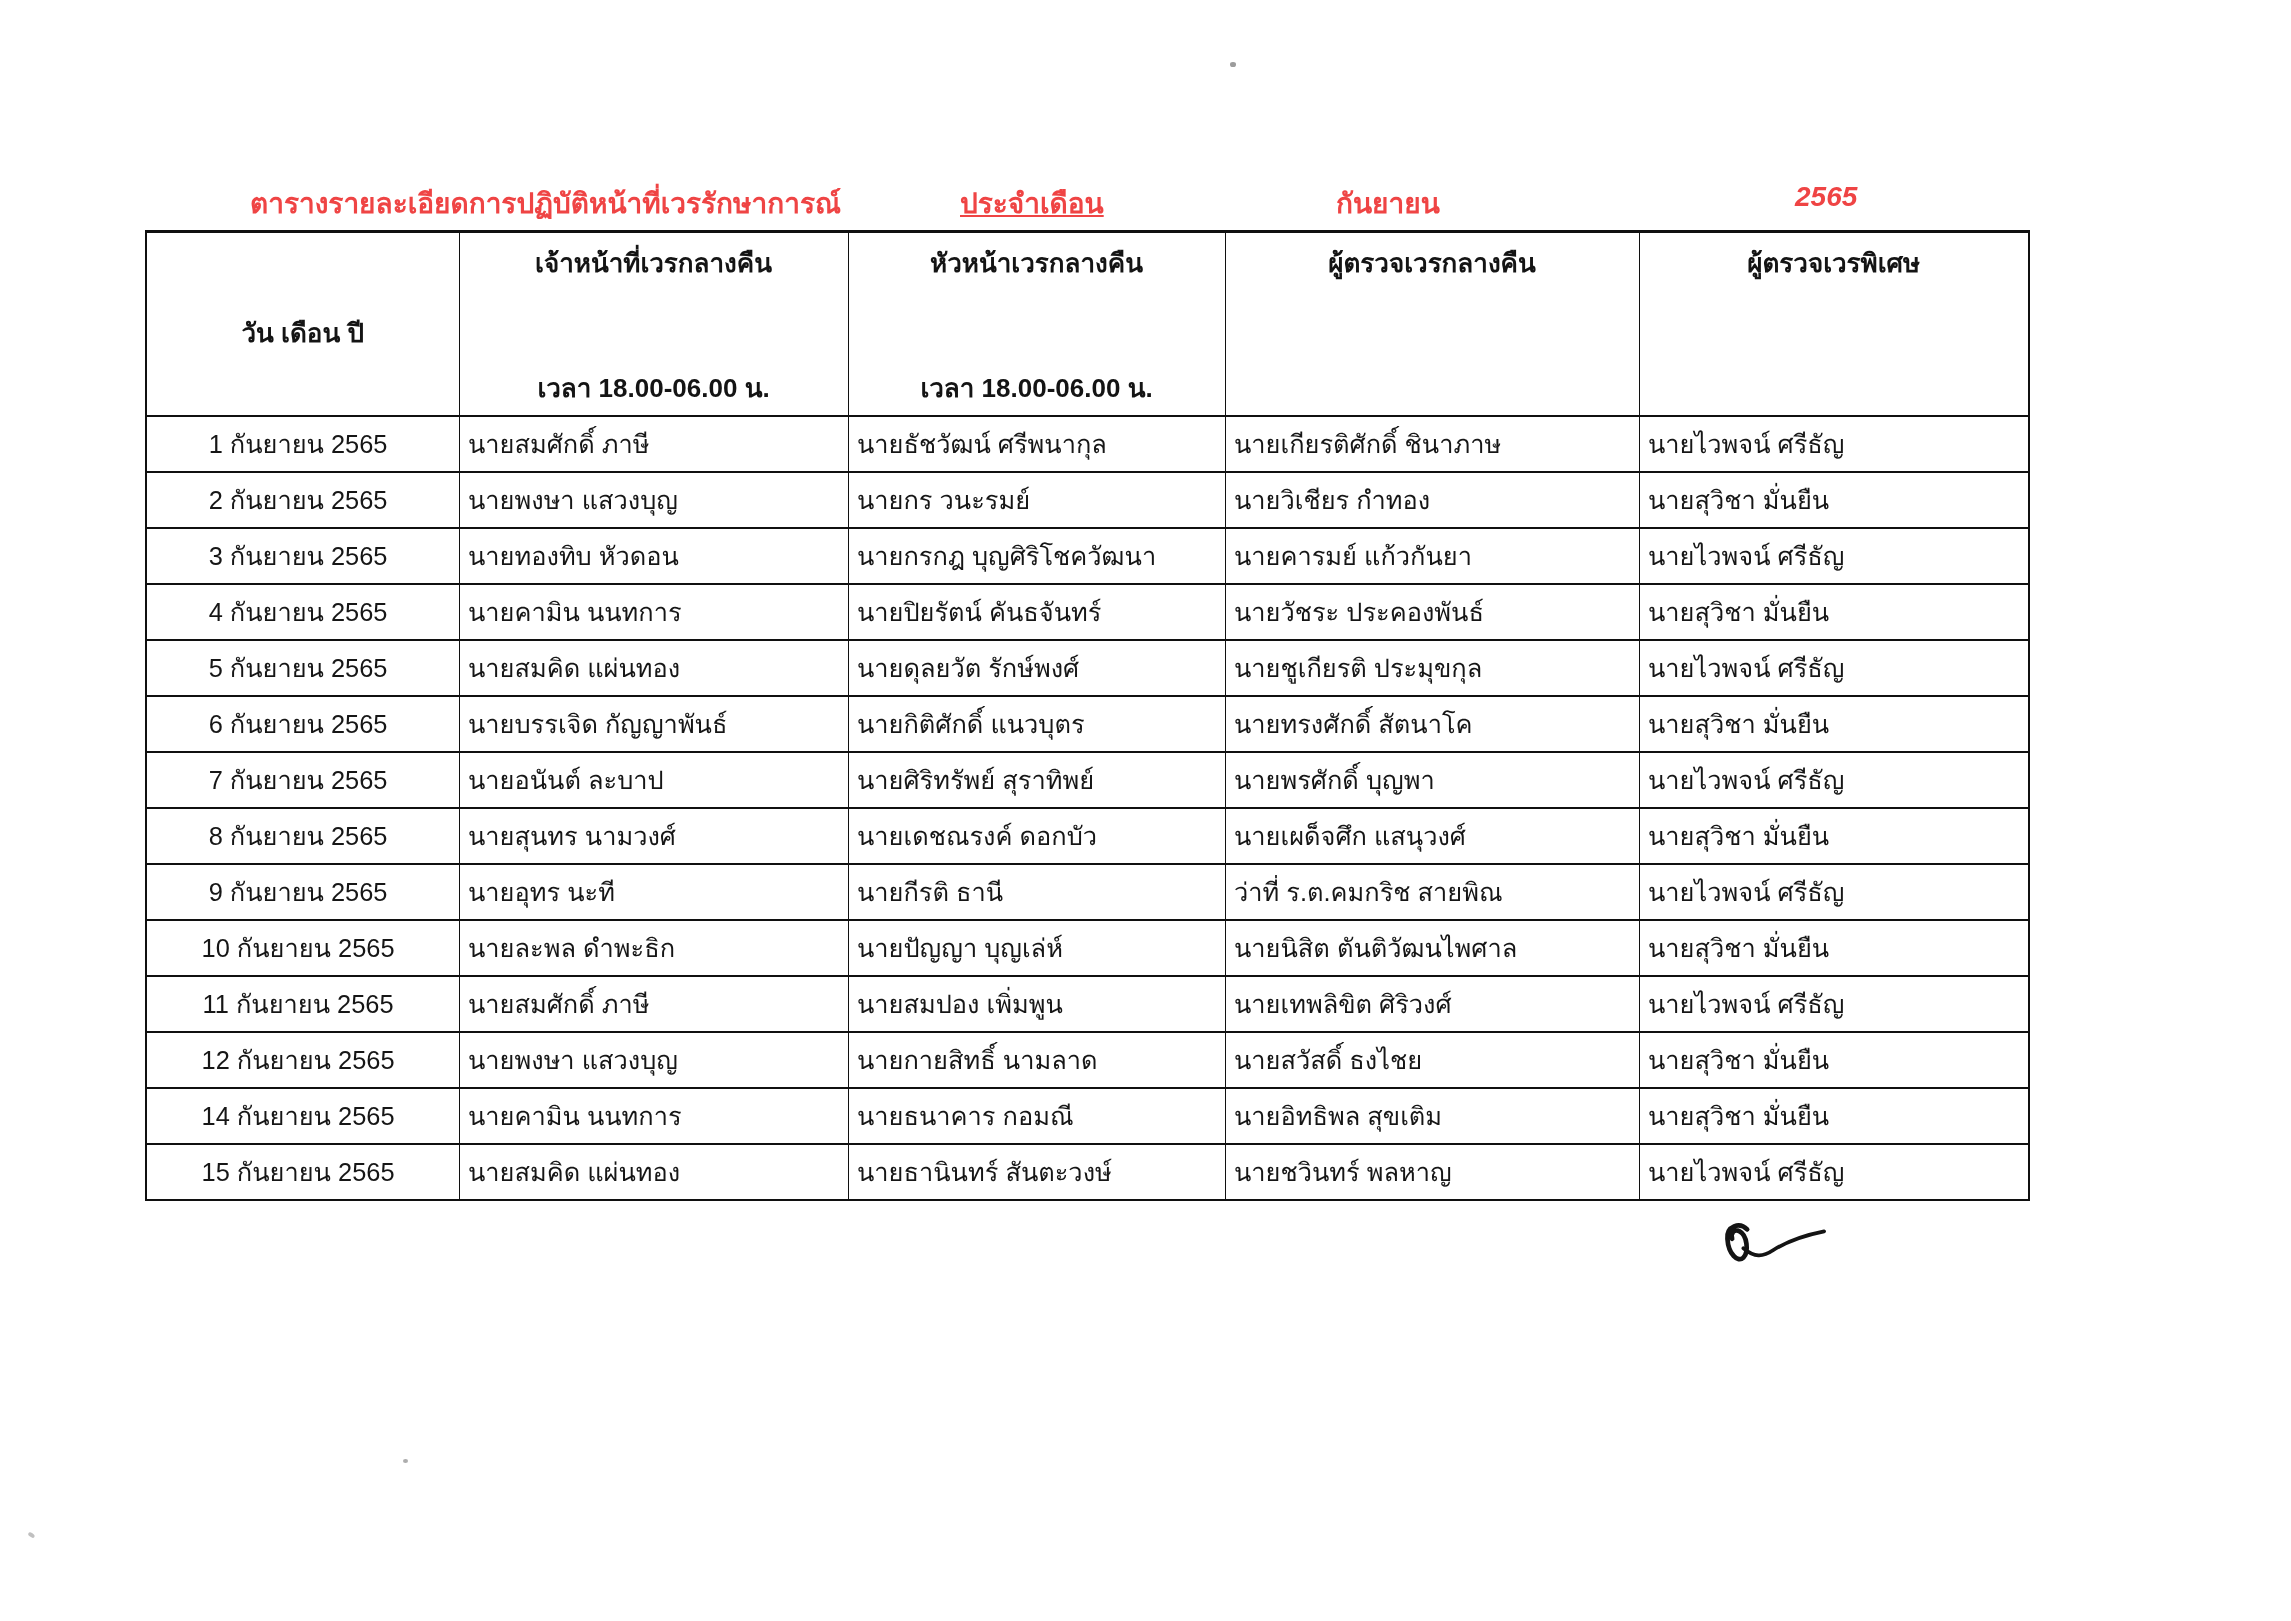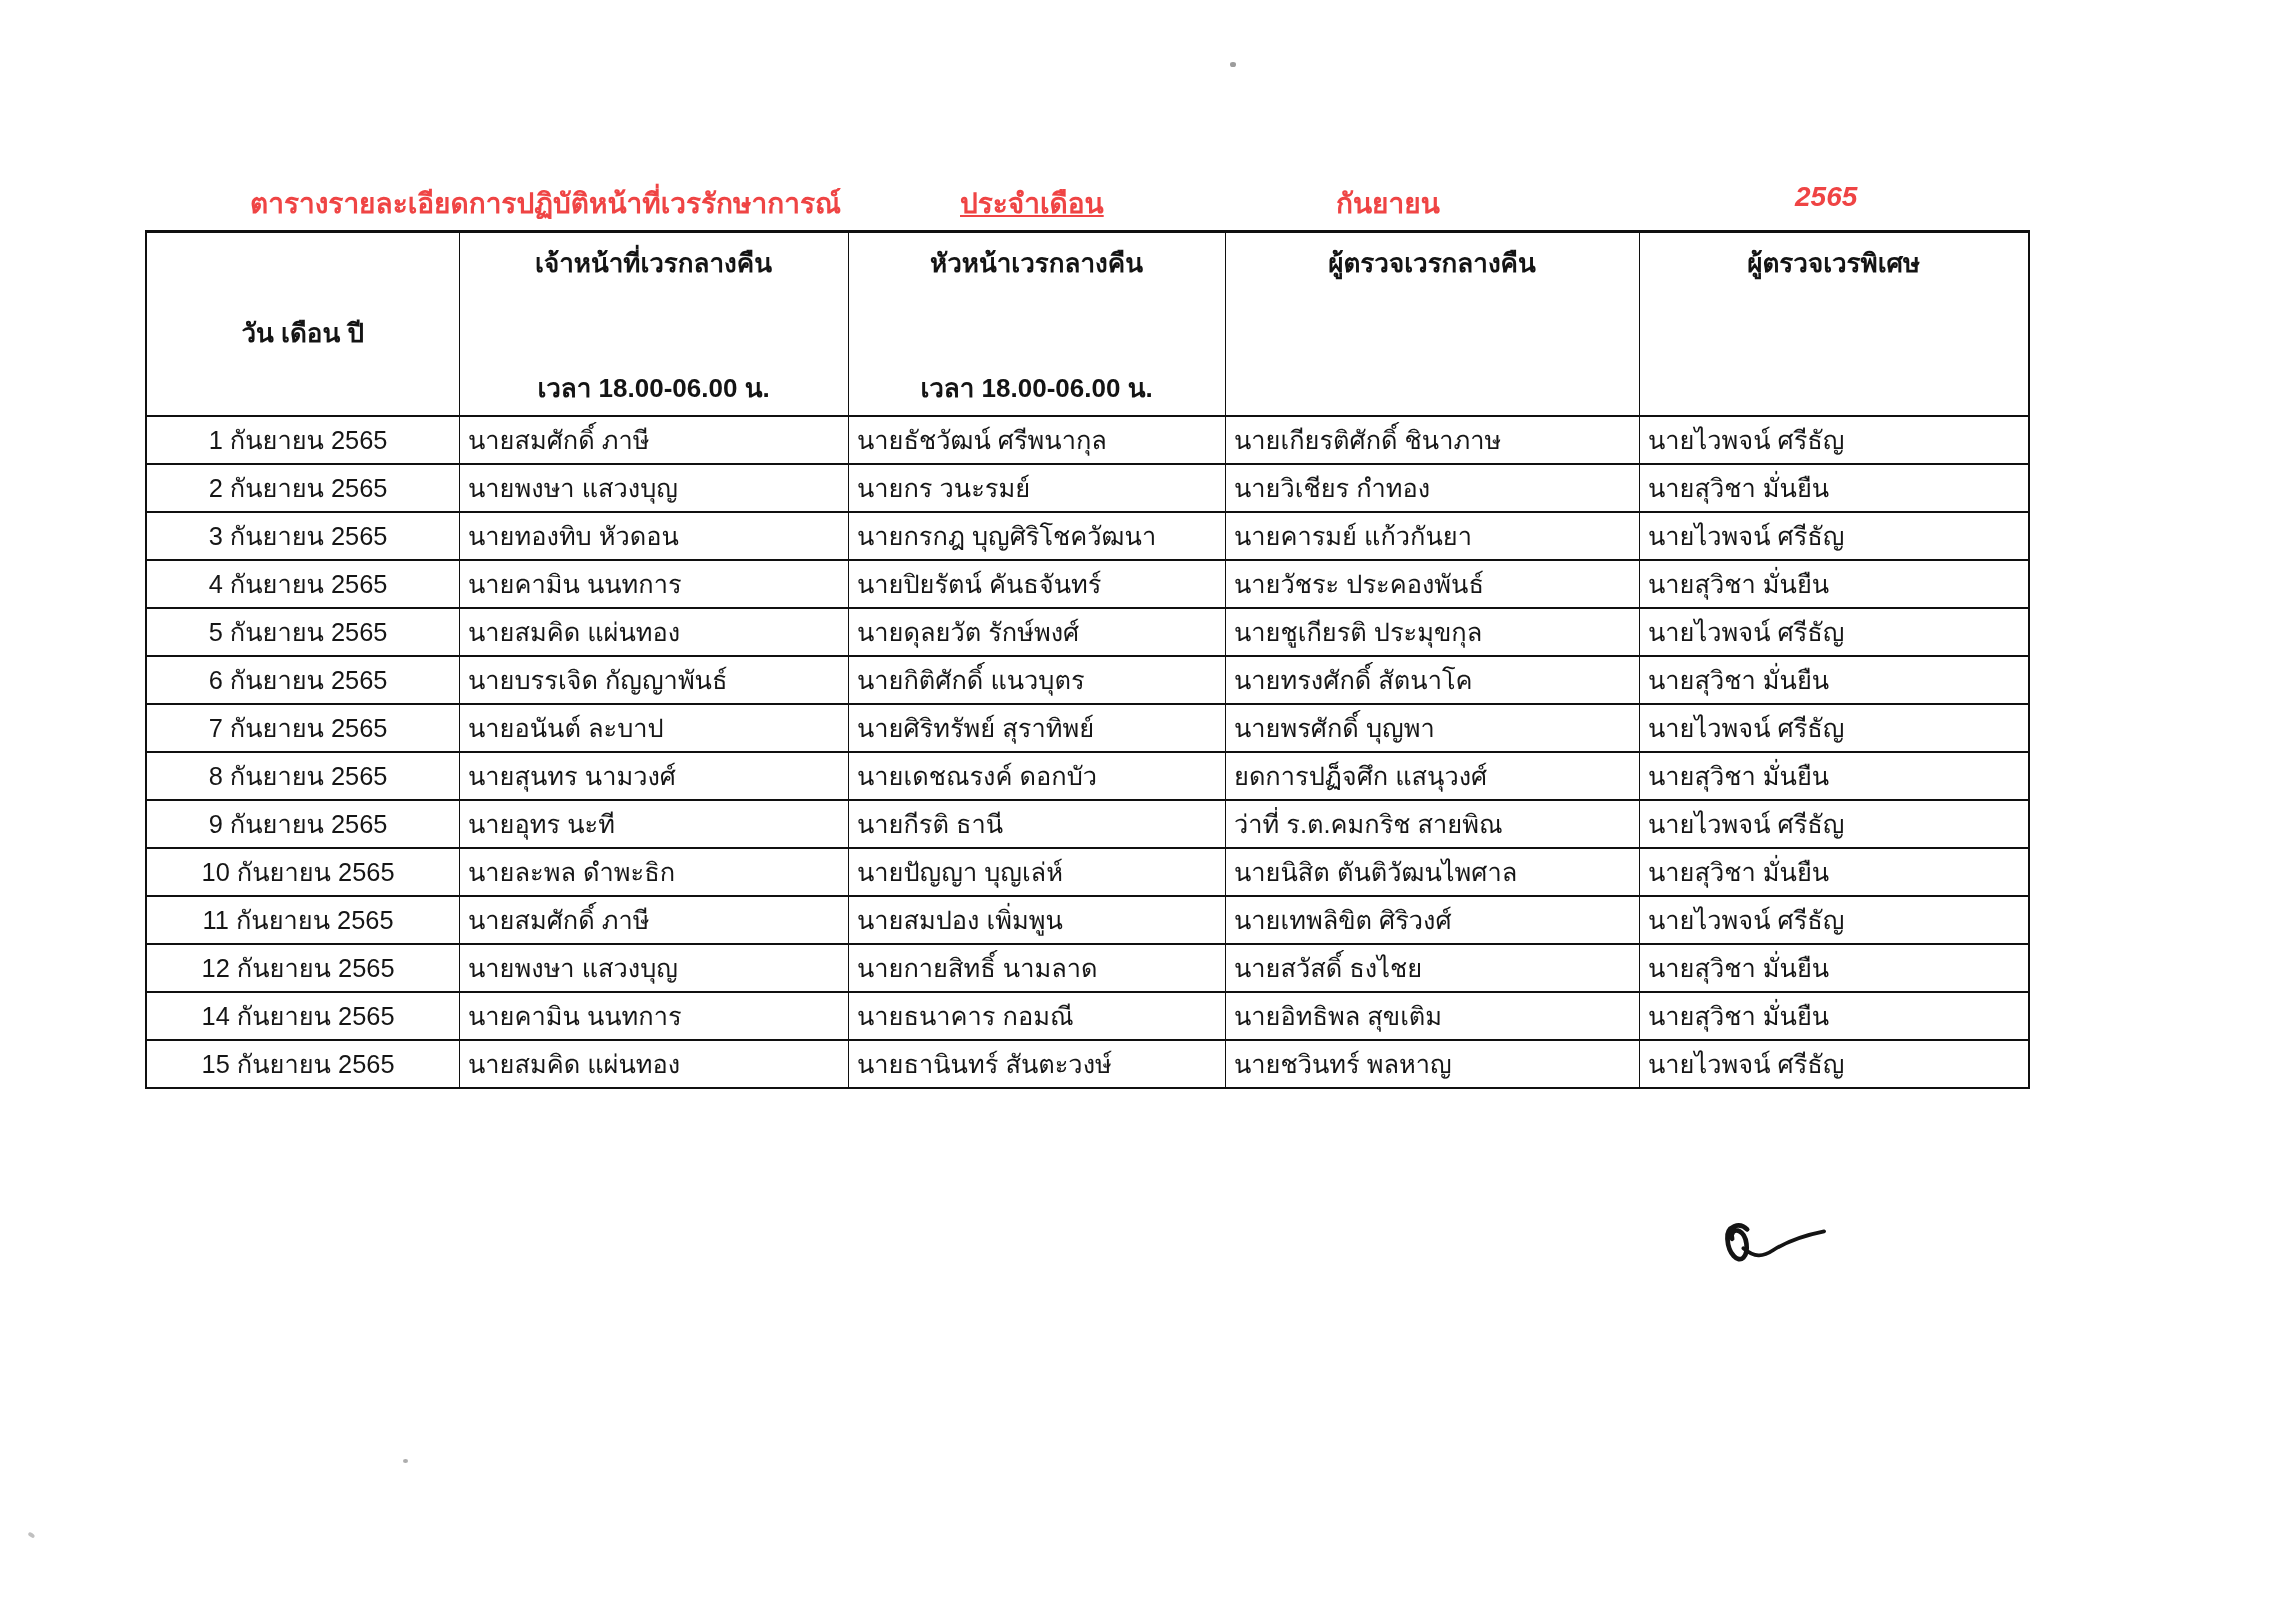--- a/index.html
+++ b/index.html
@@ -51,21 +51,21 @@
   table.duty col.c5 { width: 390px; }
 
   table.duty, table.duty th, table.duty td {
     border: 1.9px solid #101010;
   }
   table.duty { border-width: 3.8px 2.8px 2.8px 2.8px; }
   table.duty th { border-bottom-width: 3.8px; }
   table.duty th, table.duty td { border-top-width: 2.8px; border-bottom-width: 2.8px; }
 
   table.duty thead tr { height: 160px; }
-  table.duty tbody tr { height: 48px; }
+  table.duty tbody tr { height: 56px; }
 
   th {
     padding: 0; vertical-align: top;
     font-weight: 600; font-size: 26px;
     color: #141414;
   }
   .th-inner {
     box-sizing: border-box;
     height: 182px;
     display: flex; flex-direction: column;
@@ -204,21 +204,21 @@
           <td class="date-cell">7 กันยายน 2565</td>
           <td>นายอนันต์  ละบาป</td>
           <td>นายศิริทรัพย์  สุราทิพย์</td>
           <td>นายพรศักดิ์  บุญพา</td>
           <td>นายไวพจน์  ศรีธัญ</td>
         </tr>
         <tr>
           <td class="date-cell">8 กันยายน 2565</td>
           <td>นายสุนทร  นามวงศ์</td>
           <td>นายเดชณรงค์  ดอกบัว</td>
-          <td>ยดการปฏ็จศึก  แสนุวงศ์</td>
+          <td>นายเผด็จศึก  แสนุวงศ์</td>
           <td>นายสุวิชา  มั่นยืน</td>
         </tr>
         <tr>
           <td class="date-cell">9 กันยายน 2565</td>
           <td>นายอุทร  นะที</td>
           <td>นายกีรติ  ธานี</td>
           <td>ว่าที่ ร.ต.คมกริช  สายพิณ</td>
           <td>นายไวพจน์  ศรีธัญ</td>
         </tr>
         <tr>

